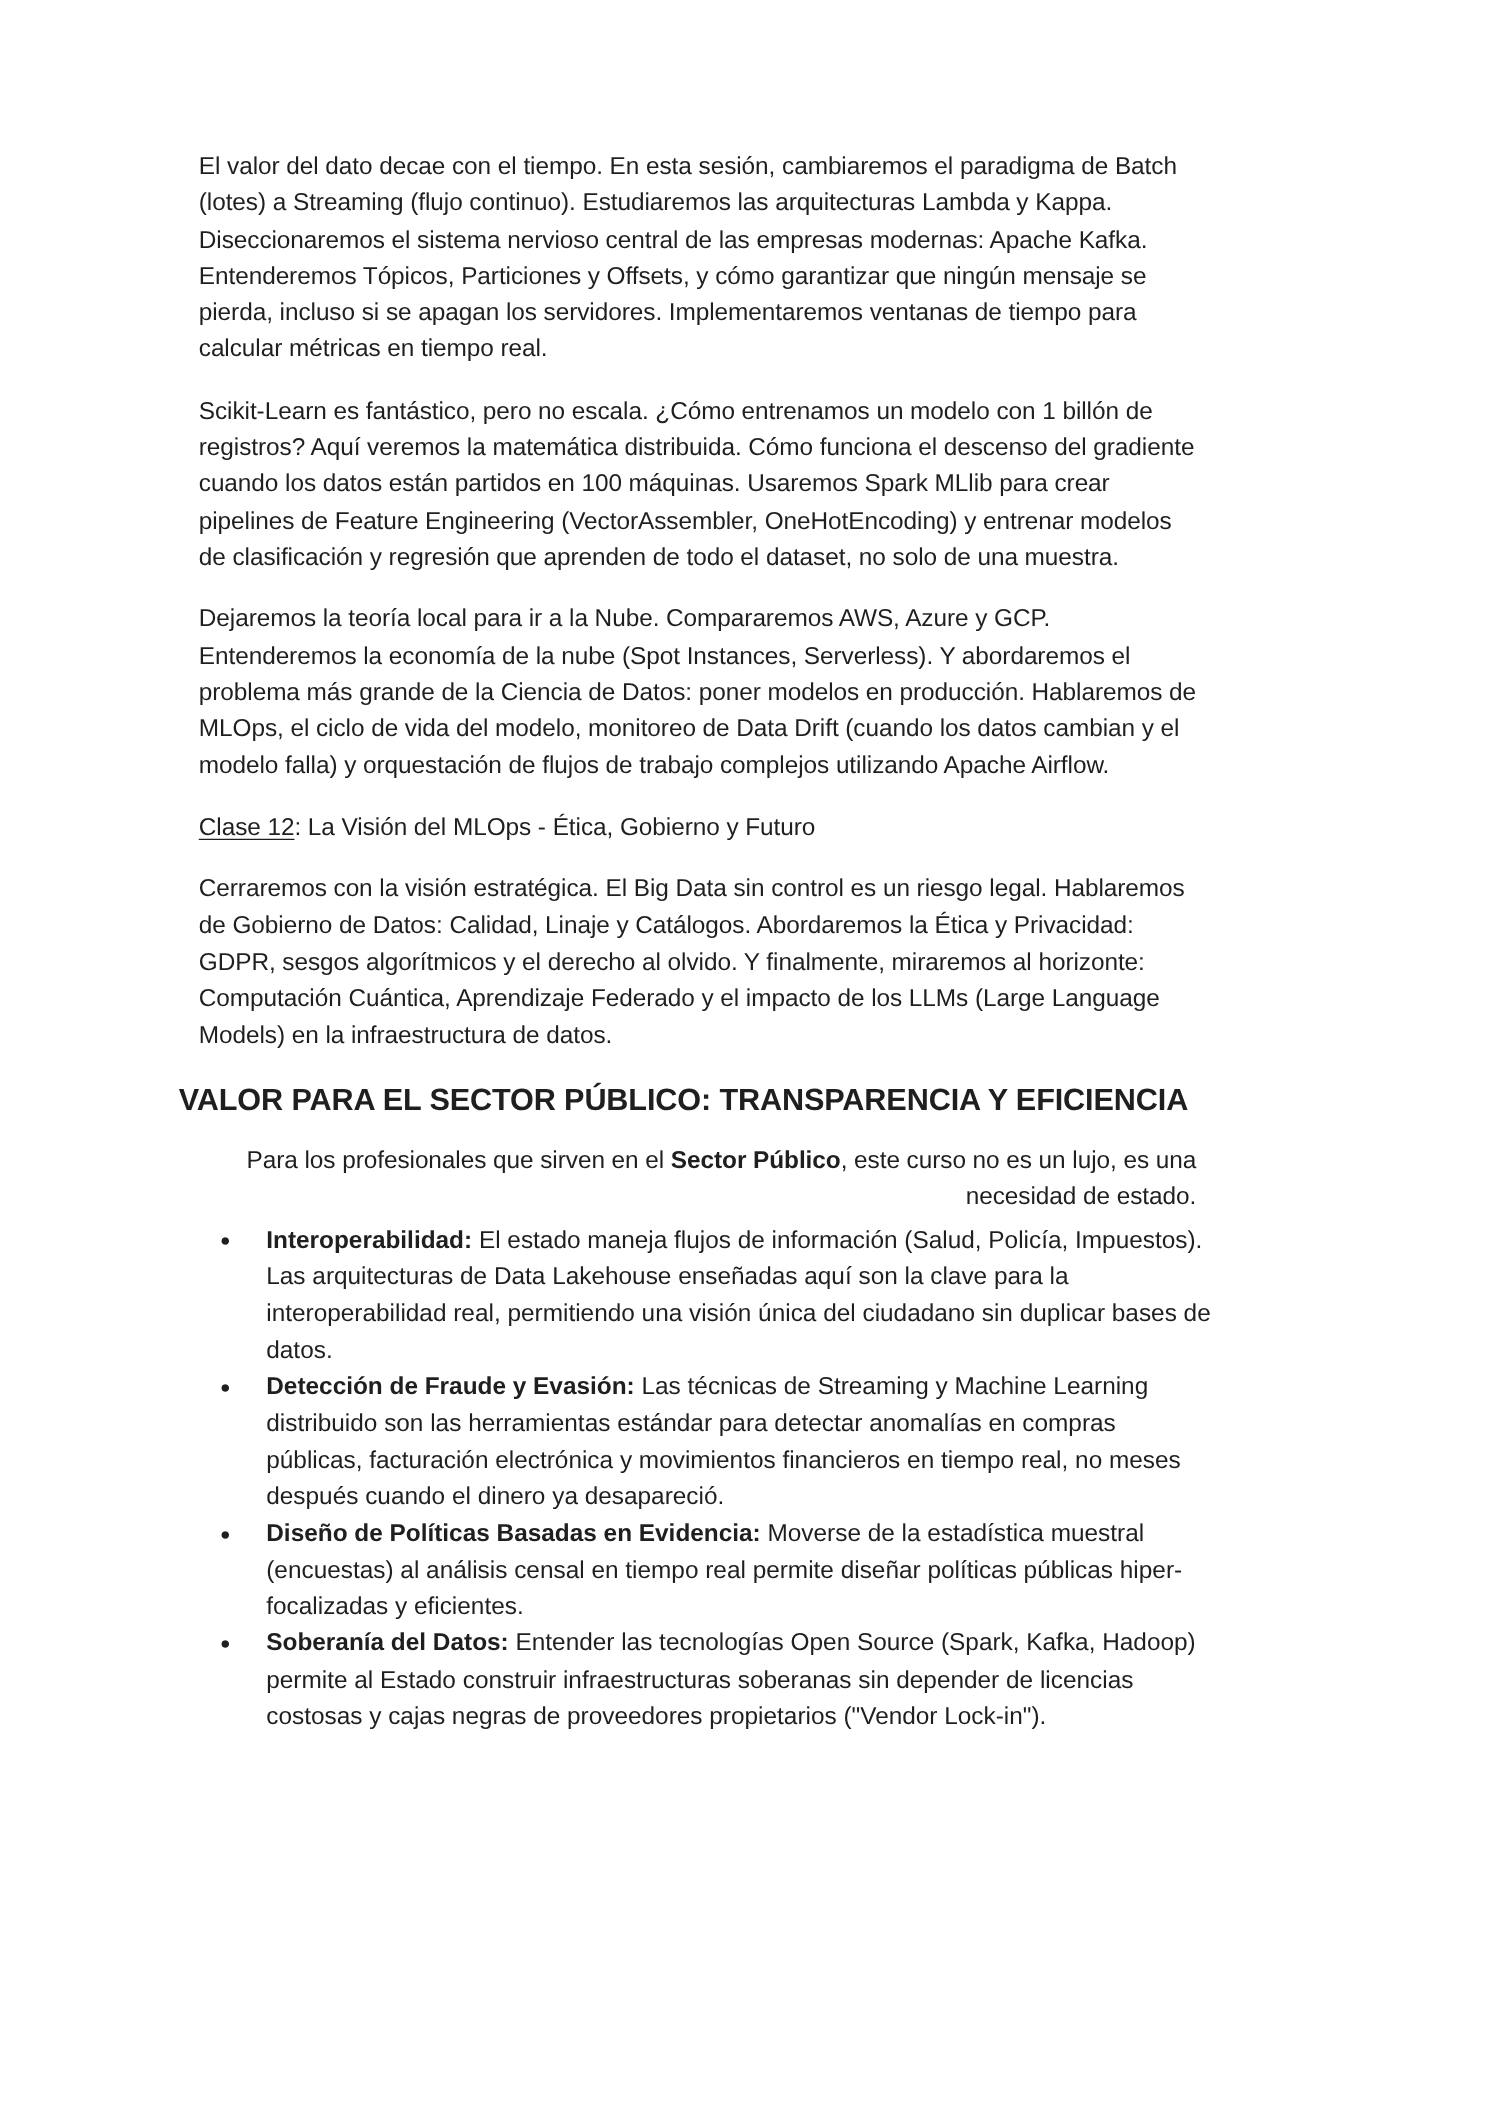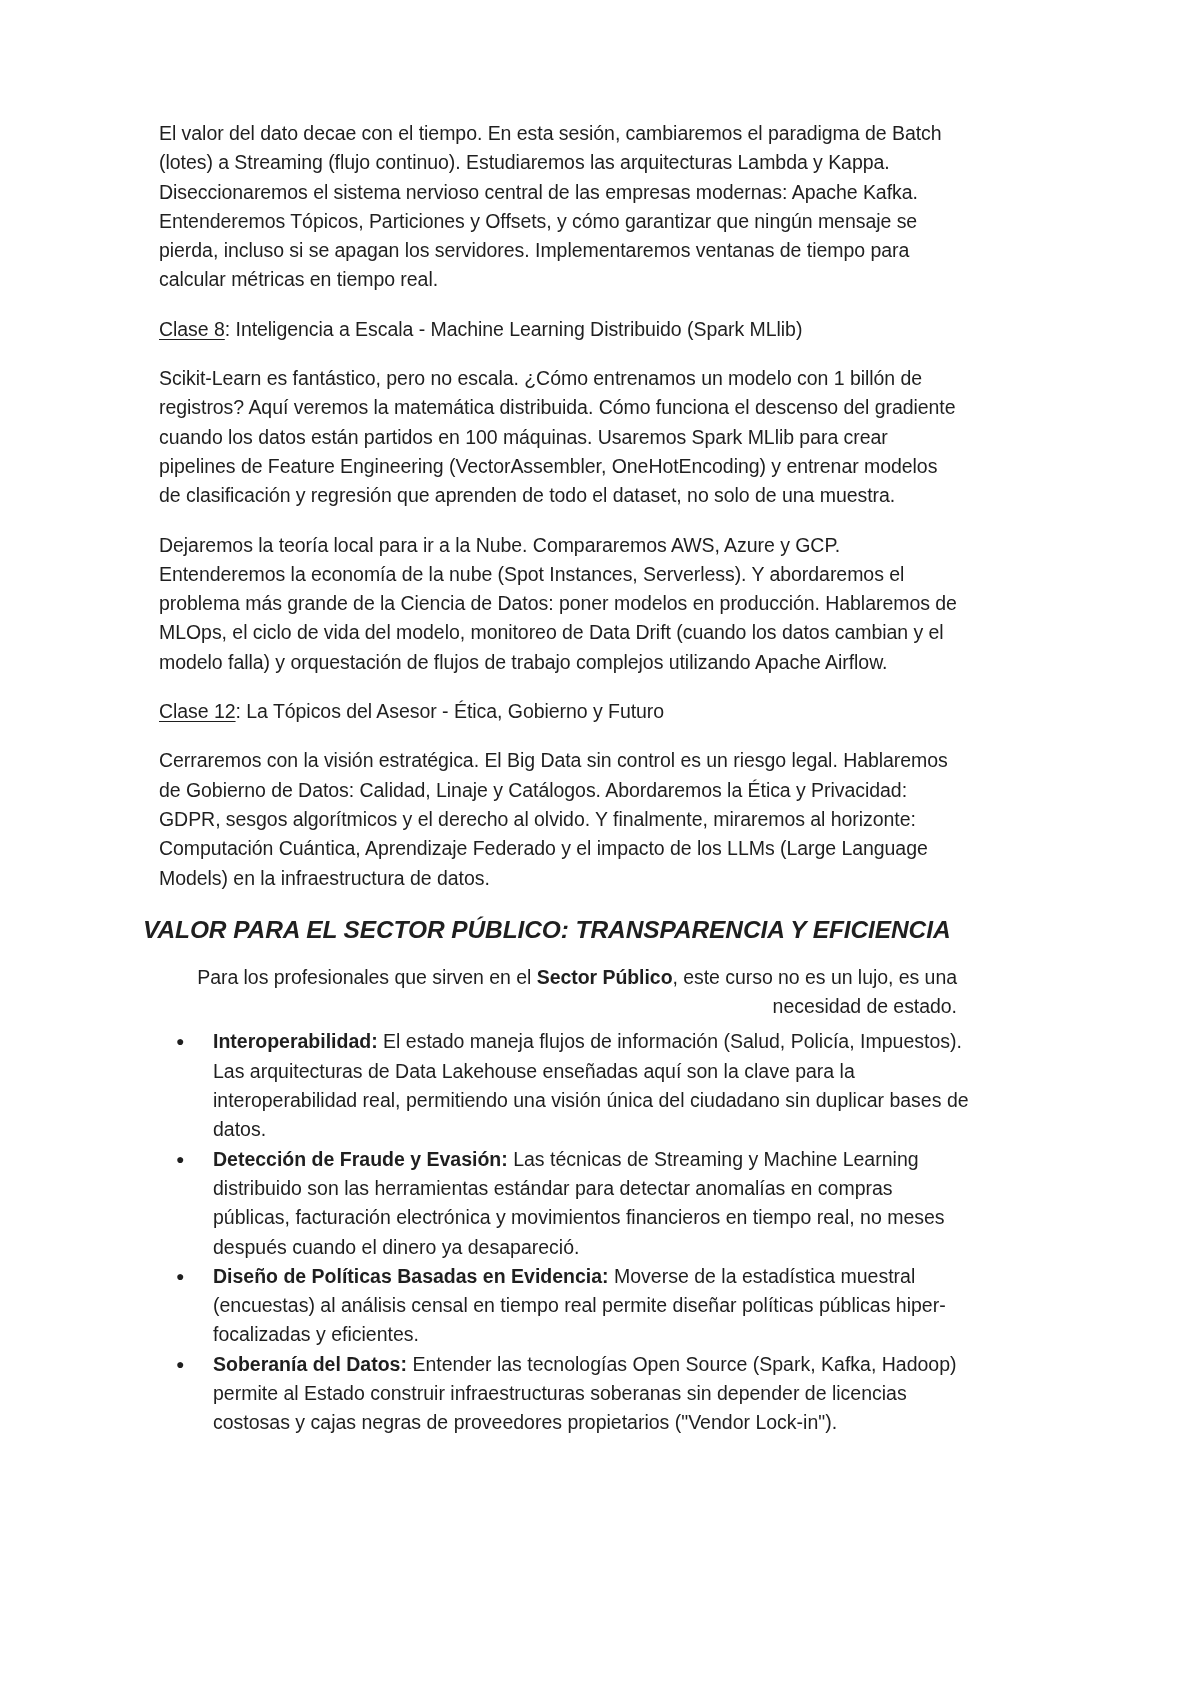--- a/index.html
+++ b/index.html
@@ -30,21 +30,20 @@
     .para { margin-bottom: 20px; }
     .class-title { margin-bottom: 20px; }
     .class-label { text-decoration: underline; text-underline-offset: 3px; }
     h2 {
       margin: 8px 0 13px 0;
       font-size: 24.5px;
       line-height: 34px;
       font-weight: bold;
       color: #1f1f1f;
       letter-spacing: -0.1px;
-      font-style: italic;
     }
     .intro { margin-bottom: 6px; text-align: right; }
     ul {
       list-style: none;
       margin: 0;
       padding: 0 0 0 70px;
     }
     li {
       position: relative;
       font-size: 19.5px;
@@ -59,26 +58,25 @@
     }
     b { font-weight: bold; }
   </style>
 </head>
 <body>
 
 <div class="page">
 
   <p class="para">El valor del dato decae con el tiempo. En esta sesión, cambiaremos el paradigma de Batch (lotes) a Streaming (flujo continuo). Estudiaremos las arquitecturas Lambda y Kappa. Diseccionaremos el sistema nervioso central de las empresas modernas: Apache Kafka. Entenderemos Tópicos, Particiones y Offsets, y cómo garantizar que ningún mensaje se pierda, incluso si se apagan los servidores. Implementaremos ventanas de tiempo para calcular métricas en tiempo real.</p>
 
-  <p class="class-title"><span class="class-label">Clase 8</span><span>: Inteligencia a Escala - Machine Learning Distribuido (Spark MLlib)</span></p>
   <p class="para">Scikit-Learn es fantástico, pero no escala. ¿Cómo entrenamos un modelo con 1 billón de registros? Aquí veremos la matemática distribuida. Cómo funciona el descenso del gradiente cuando los datos están partidos en 100 máquinas. Usaremos Spark MLlib para crear pipelines de Feature Engineering (VectorAssembler, OneHotEncoding) y entrenar modelos de clasificación y regresión que aprenden de todo el dataset, no solo de una muestra.</p>
 
   <p class="para">Dejaremos la teoría local para ir a la Nube. Compararemos AWS, Azure y GCP. Entenderemos la economía de la nube (Spot Instances, Serverless). Y abordaremos el problema más grande de la Ciencia de Datos: poner modelos en producción. Hablaremos de MLOps, el ciclo de vida del modelo, monitoreo de Data Drift (cuando los datos cambian y el modelo falla) y orquestación de flujos de trabajo complejos utilizando Apache Airflow.</p>
 
-  <p class="class-title"><span class="class-label">Clase 12</span><span>: La Tópicos del Asesor - Ética, Gobierno y Futuro</span></p>
+  <p class="class-title"><span class="class-label">Clase 12</span><span>: La Visión del MLOps - Ética, Gobierno y Futuro</span></p>
   <p class="para">Cerraremos con la visión estratégica. El Big Data sin control es un riesgo legal. Hablaremos de Gobierno de Datos: Calidad, Linaje y Catálogos. Abordaremos la Ética y Privacidad: GDPR, sesgos algorítmicos y el derecho al olvido. Y finalmente, miraremos al horizonte: Computación Cuántica, Aprendizaje Federado y el impacto de los LLMs (Large Language Models) en la infraestructura de datos.</p>
 
   <h2>VALOR PARA EL SECTOR PÚBLICO: TRANSPARENCIA Y EFICIENCIA</h2>
 
   <p class="intro"><span>Para los profesionales que sirven en el </span><b>Sector Público</b><span>, este curso no es un lujo, es una necesidad de estado.</span></p>
 
   <ul>
     <li>
       <span class="bullet">●</span>
       <b>Interoperabilidad:</b><span> El estado maneja flujos de información (Salud, Policía, Impuestos). Las arquitecturas de Data Lakehouse enseñadas aquí son la clave para la interoperabilidad real, permitiendo una visión única del ciudadano sin duplicar bases de datos.</span>

